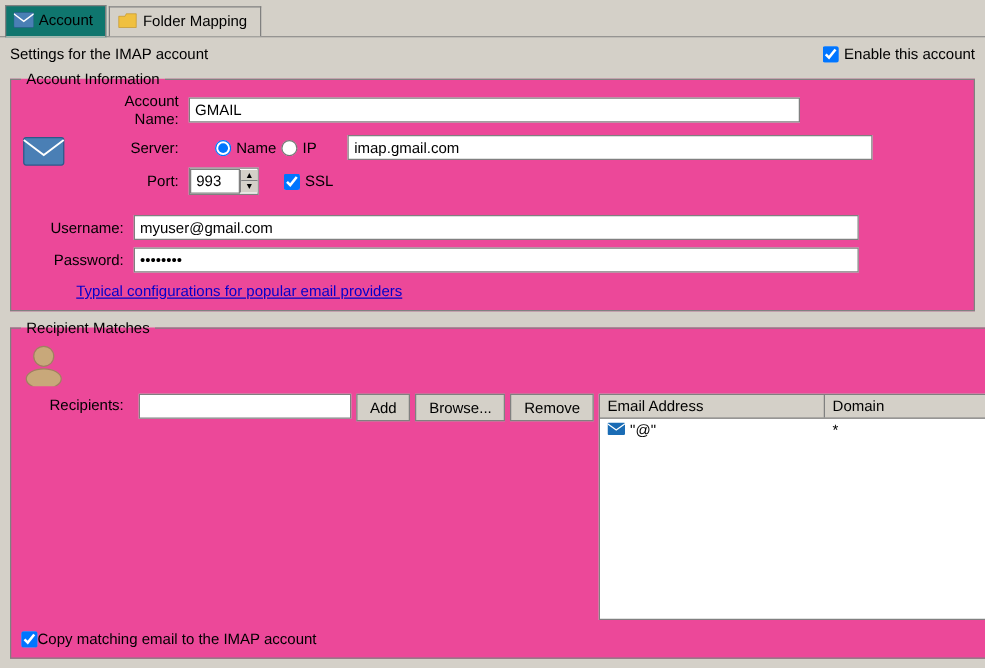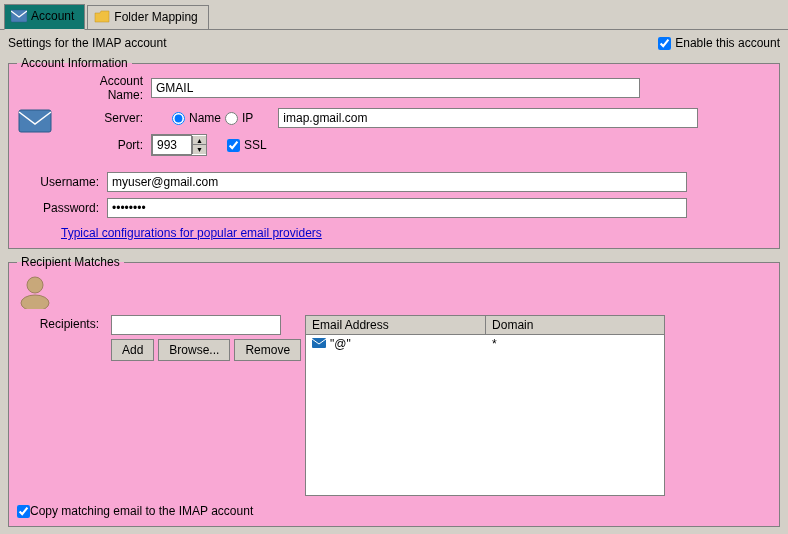--- a/index.html
+++ b/index.html
@@ -64,21 +64,21 @@
     }
     .enable-row {
       display: flex;
       align-items: center;
       gap: 4px;
     }
 
     
     fieldset {
       border: 1px solid #808080;
-      background: #f9a8d4;
+      background: #ec4899;
       padding: 4px 8px 8px 8px;
       margin-bottom: 6px;
     }
     legend {
       font-size: 12px;
       padding: 0 4px;
     }
 
     
     .form-row {
@@ -225,21 +225,21 @@
     }
     .recipients-label {
       width: 90px;
       text-align: right;
       padding-right: 8px;
       padding-top: 2px;
       flex-shrink: 0;
     }
     .recipients-input-area {
       display: flex;
-      flex-direction: column;
+      flex-direction: row;
       gap: 4px;
     }
     .recipients-input {
       width: 170px;
       height: 20px;
       border: 1px solid #808080;
       background: white;
       padding: 2px 4px;
       font-size: 12px;
     }

